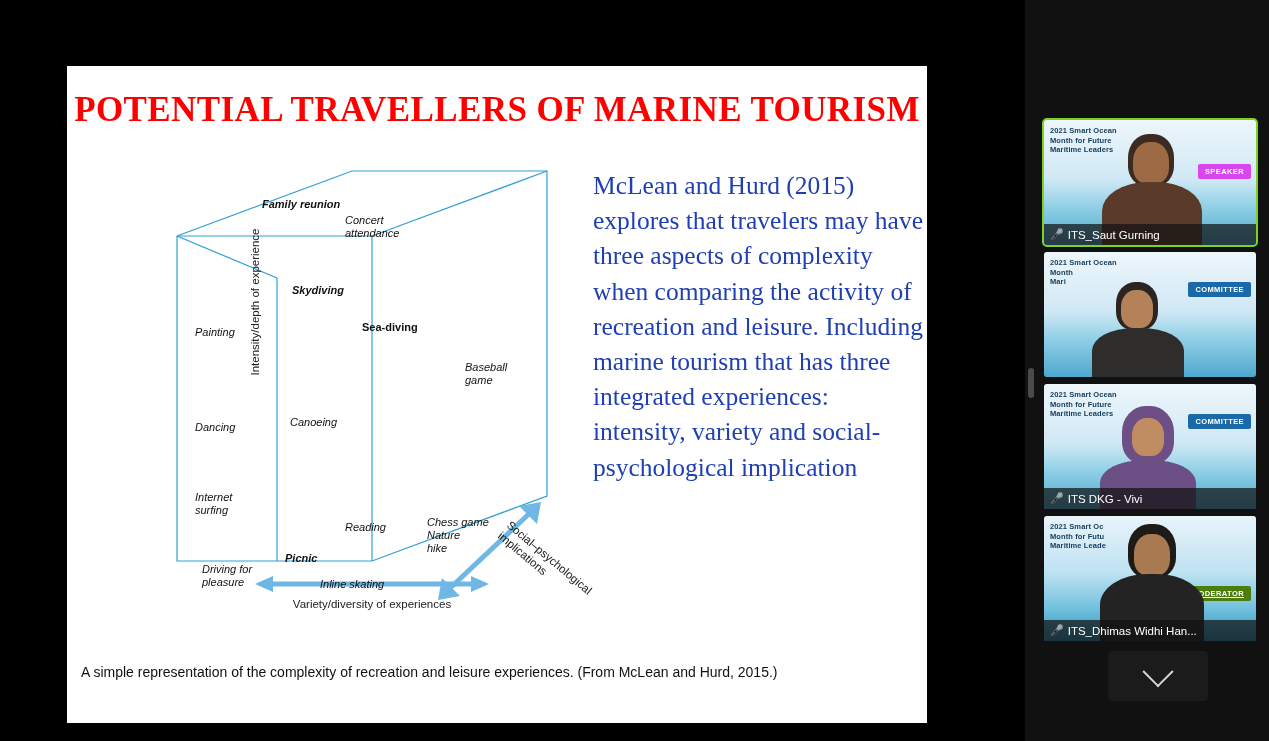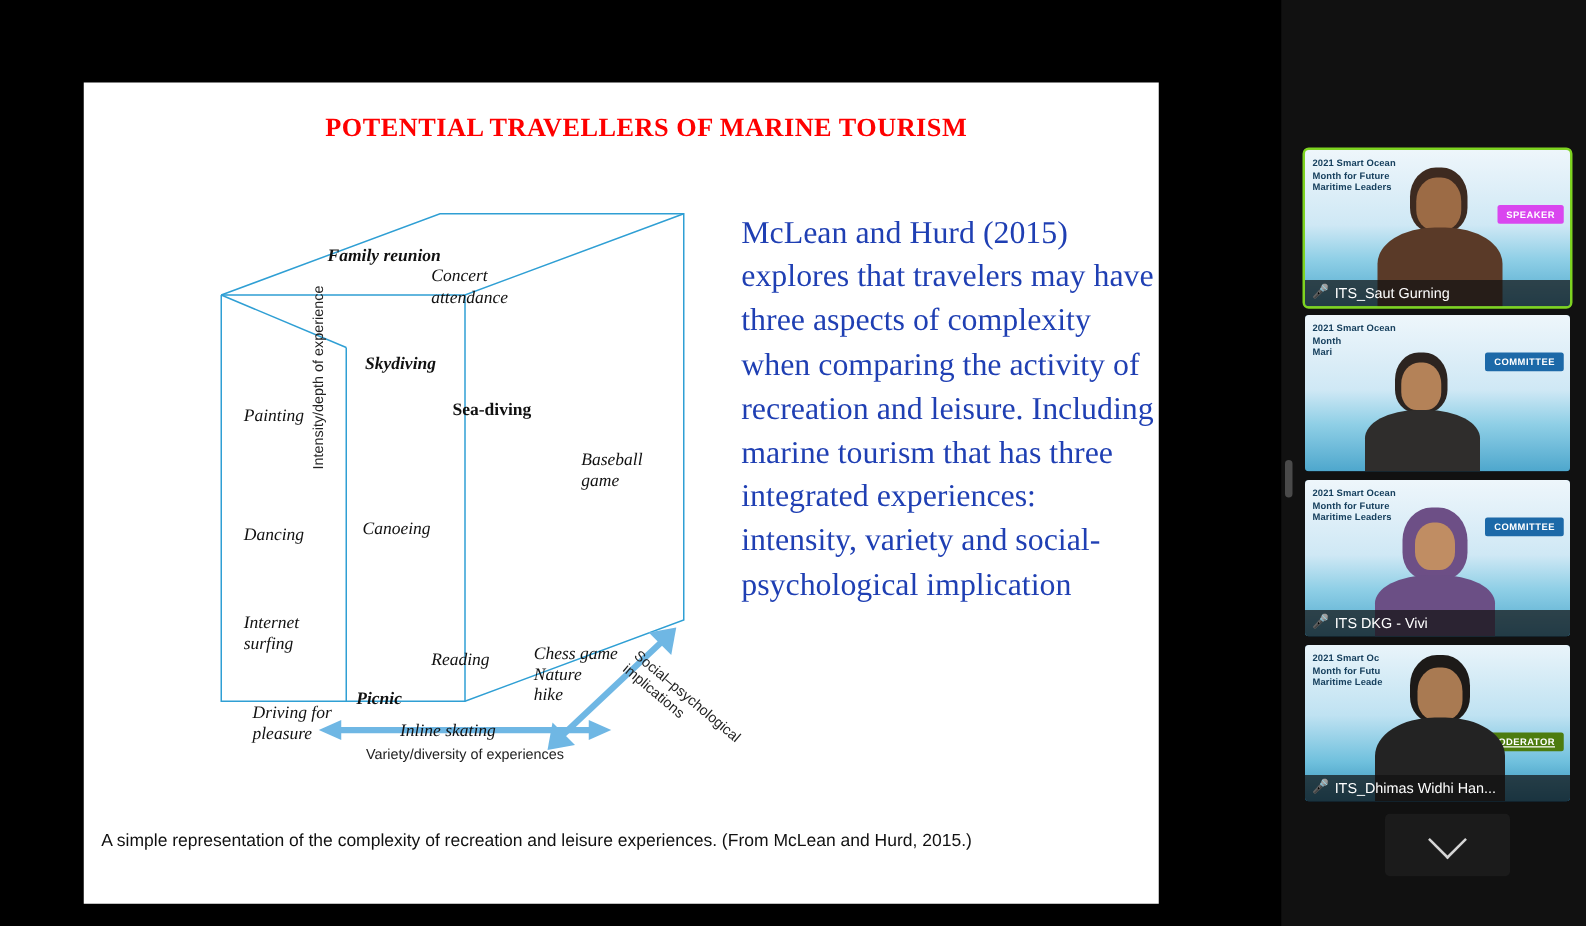--- a/index.html
+++ b/index.html
@@ -39,23 +39,22 @@
   }
   .slide-title {
     position: absolute;
     left: 0;
     top: 24px;
     width: 860px;
     text-align: center;
     color: #fe0000;
     font-family: "Liberation Serif", serif;
     font-weight: bold;
-    font-size: 21px;
+    font-size: 35px;
     letter-spacing: 0.4px;
-    padding-left: 20px;
   }
   
   .para {
     position: absolute;
     left: 526px;
     top: 102px;
     width: 330px;
     color: #1f3fb3;
     font-family: "Liberation Serif", serif;
     font-size: 25.5px;
@@ -97,23 +96,23 @@
     top: 352px;
     width: 150px;
     font-size: 11.5px;
     color: #222;
     transform: rotate(40deg);
     transform-origin: 0 0;
     line-height: 1.25;
   }
   .cube-label {
     position: absolute;
-    font-size: 14px;
+    font-size: 11px;
     color: #111;
-    font-family: Liberation Serif, serif;
+    font-family: Liberation Sans, sans-serif;
     line-height: 1.18;
     white-space: pre-line;
   }
   .cube-label.bold {
     font-weight: bold;
     font-style: italic;
   }
   .cube-label.ital {
     font-style: italic;
   }

